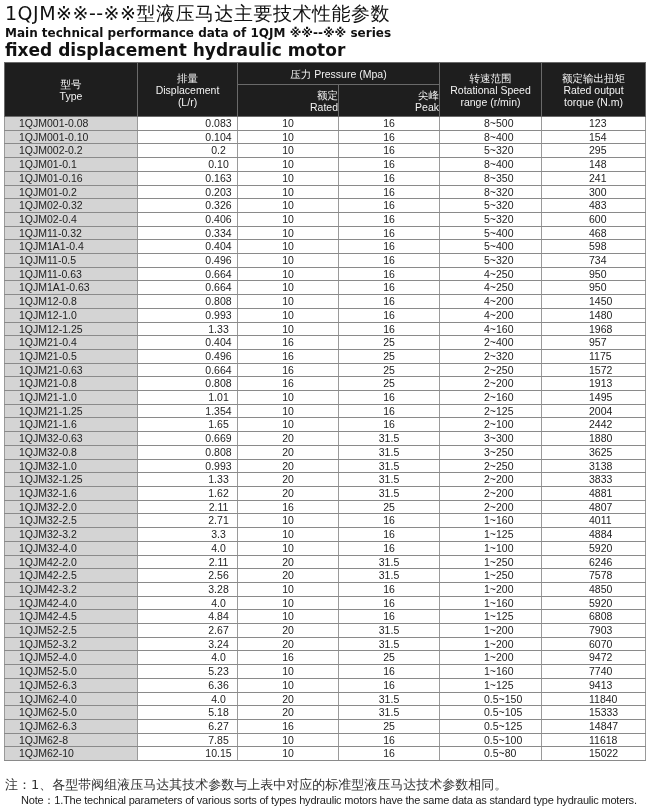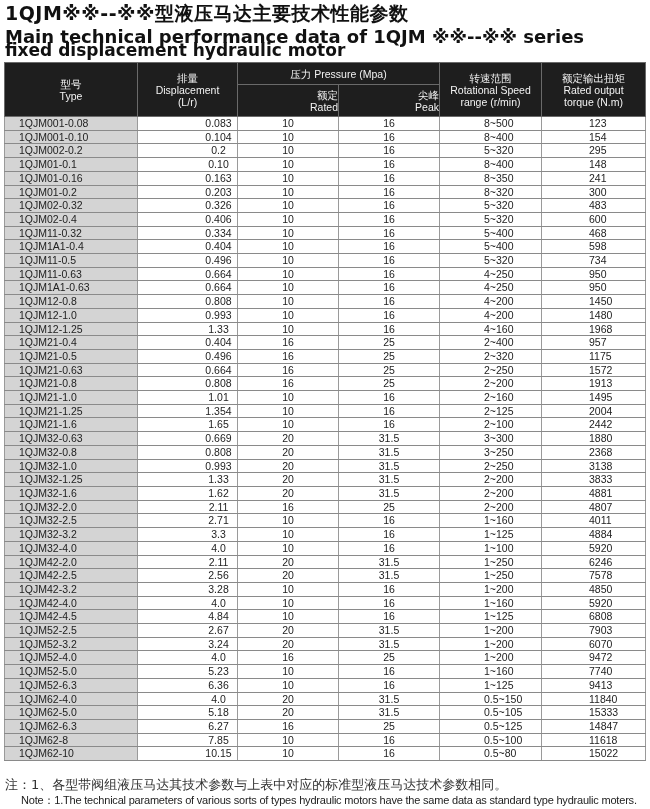--- a/index.html
+++ b/index.html
@@ -1,18 +1,18 @@
 <!DOCTYPE html>
 <html><head>
 <meta charset="utf-8">
 <style>
   html, body { margin:0; padding:0; background:#ffffff; }
   body { width:650px; height:809px; position:relative; overflow:hidden; font-family:"Liberation Sans", sans-serif; color:#1a1a1a; }
-  .title-cn { position:absolute; left:5px; top:1px; font-size:19px; font-weight:bold; letter-spacing:0.5px; font-family:"DejaVu Sans", sans-serif; color:#111; white-space:nowrap; }
-  .title-en1 { position:absolute; left:5px; top:26px; font-size:18px; font-weight:bold; font-family:"DejaVu Sans", sans-serif; color:#111; white-space:nowrap; }
+  .title-cn { position:absolute; left:5px; top:1px; font-size:19px; font-weight:normal; letter-spacing:0.5px; font-family:"DejaVu Sans", sans-serif; color:#111; white-space:nowrap; }
+  .title-en1 { position:absolute; left:5px; top:26px; font-size:12px; font-weight:bold; font-family:"DejaVu Sans", sans-serif; color:#111; white-space:nowrap; }
   .title-en2 { position:absolute; left:5px; top:40px; font-size:17px; font-weight:bold; font-family:"DejaVu Sans", sans-serif; color:#111; white-space:nowrap; }
   table.spec { position:absolute; left:4px; top:62px; width:641px; border-collapse:collapse; table-layout:fixed; font-size:10.5px; }
   table.spec th { background:#1e1e1e; color:#f2f2f2; font-weight:normal; border:1px solid #6a6a6a; text-align:center; line-height:12px; padding:0; }
   table.spec thead tr.h1 th { height:21px; }
   table.spec thead tr.h2 th { height:31px;text-align:right; }
   table.spec td { height:12.7px; line-height:12.7px; border:1px solid #9a9a9a; border-bottom:1px solid #8a8a8a; text-align:center; padding:0; white-space:nowrap; color:#222; }
   table.spec td.type { background:#d4d4d4; text-align:left; padding-left:14px; }
   table.spec td.disp { text-align:center; padding-left:62px; }
   table.spec td.speed { text-align:left; padding-left:44px; }
   table.spec td.torque { text-align:left; padding-left:47px; }
@@ -262,21 +262,21 @@
         <td class="peak">31.5</td>
         <td class="speed">3~300</td>
         <td class="torque">1880</td>
       </tr>
       <tr>
         <td class="type">1QJM32-0.8</td>
         <td class="disp">0.808</td>
         <td class="rated">20</td>
         <td class="peak">31.5</td>
         <td class="speed">3~250</td>
-        <td class="torque">2368</td>
+        <td class="torque">3625</td>
       </tr>
       <tr>
         <td class="type">1QJM32-1.0</td>
         <td class="disp">0.993</td>
         <td class="rated">20</td>
         <td class="peak">31.5</td>
         <td class="speed">2~250</td>
         <td class="torque">3138</td>
       </tr>
       <tr>

